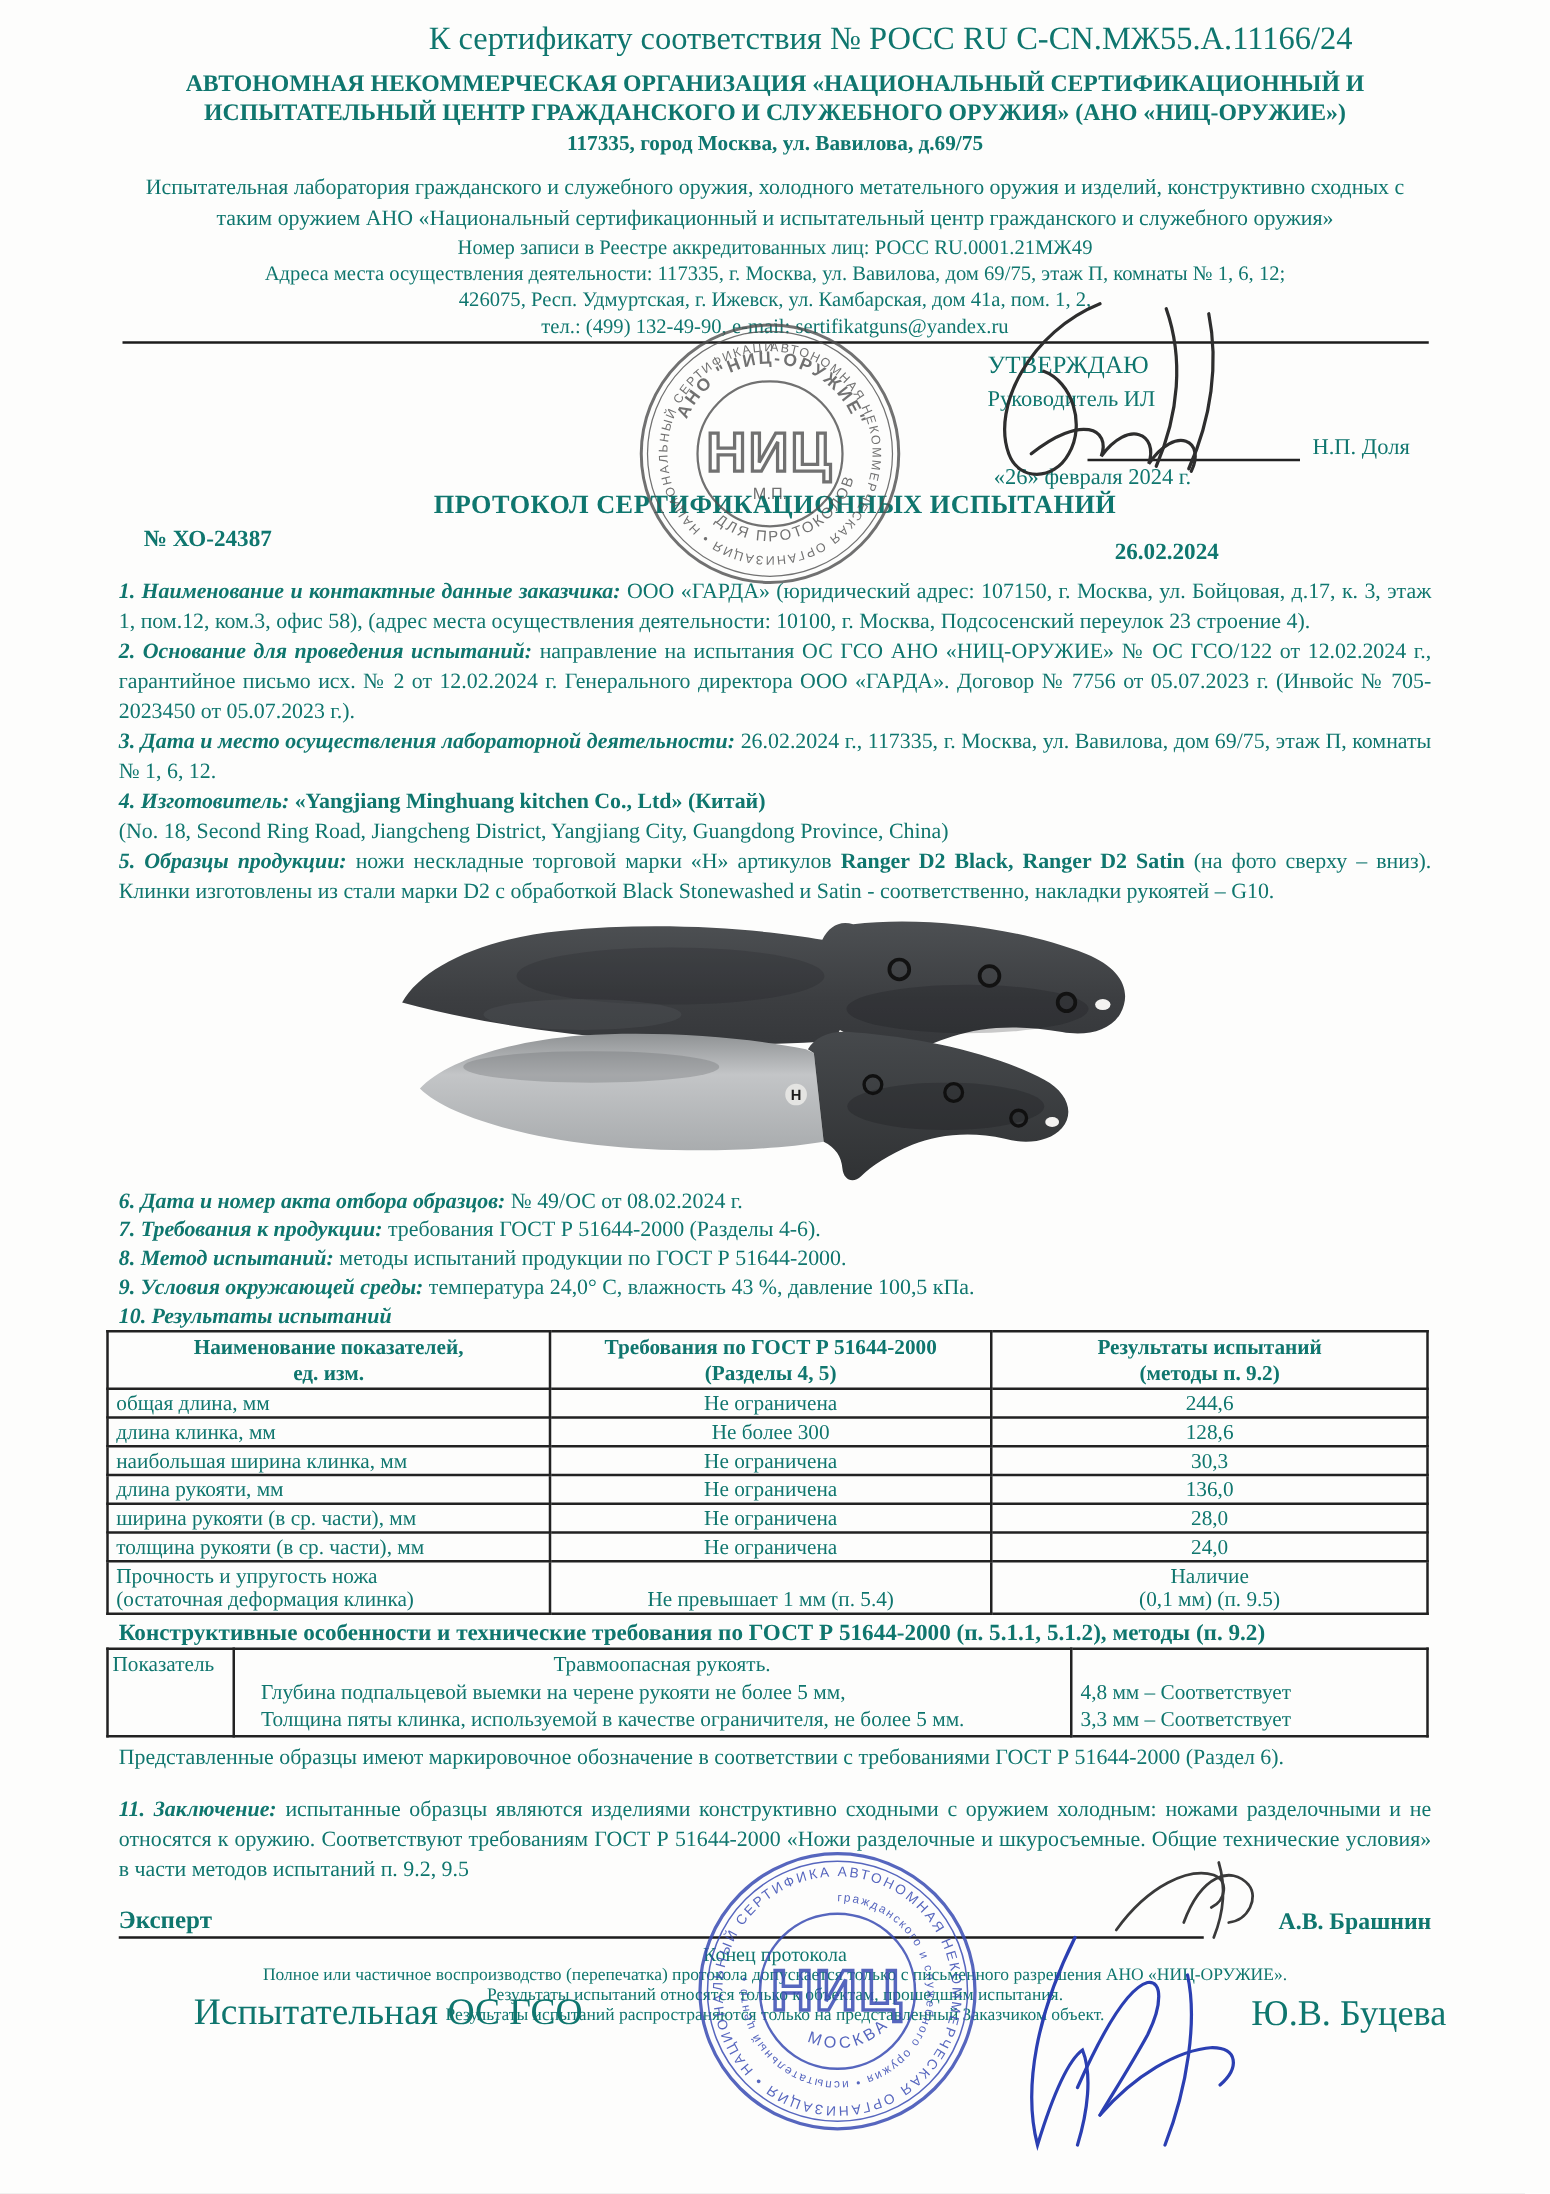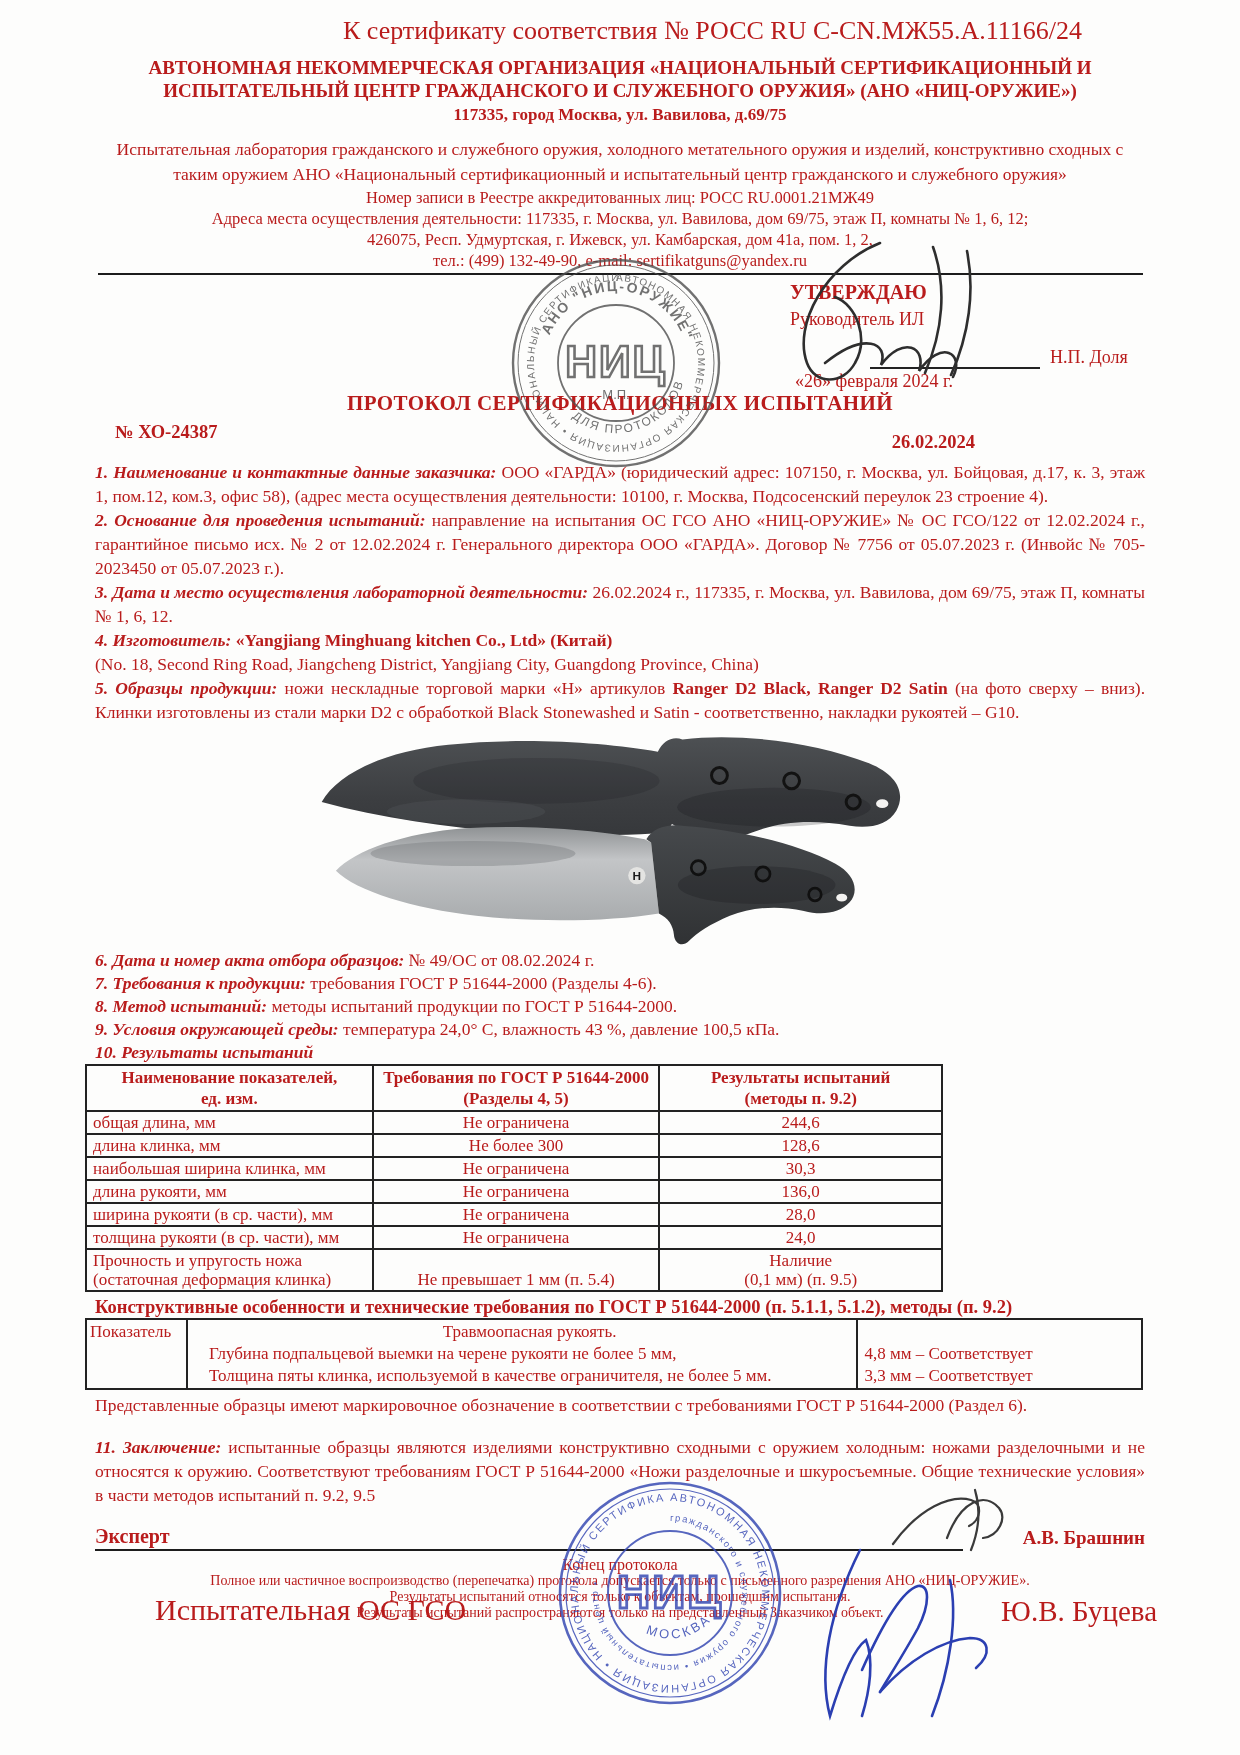--- a/index.html
+++ b/index.html
@@ -1,27 +1,27 @@
 <!DOCTYPE html>
 <html><head>
 <meta charset="utf-8">
 <style>
   html,body{margin:0;padding:0;background:#ddd;}
   .page{position:relative;width:1240px;height:1755px;margin:0 auto;background:#fdfdfc;
-        color:#b91c1c;font-family:"Liberation Serif","DejaVu Serif",serif;overflow:hidden;}
+        color:#0f766e;font-family:"Liberation Serif","DejaVu Serif",serif;overflow:hidden;}
   
   .cert{padding:16px 0 0 185px;text-align:center;font-size:26px;line-height:30px;}
   .org{margin:10px auto 0;width:1100px;text-align:center;font-weight:bold;font-size:19px;line-height:23px;}
   .orgaddr{margin-top:2px;text-align:center;font-size:17px;line-height:21px;font-weight:bold;}
   .lab{margin:12px auto 0;width:1030px;text-align:center;font-weight:normal;font-size:17.5px;line-height:25px;}
   .small-c{text-align:center;font-size:16.5px;line-height:21px;}
   .sep{width:1045px;margin:2px auto 0;border-top:2.5px solid #1c1c1c;}
   
   .approval{position:relative;height:115px;margin:0 95px;}
-  .approve-label{position:absolute;left:695px;top:6px;font-weight:bold;font-size:20px;}
+  .approve-label{position:absolute;left:695px;top:6px;font-weight:normal;font-size:20px;}
   .approver-role{position:absolute;left:695px;top:34px;font-size:18px;}
   .sig-underline{position:absolute;left:775px;top:92px;width:170px;border-top:2px solid #222;}
   .approver-name{position:absolute;left:955px;top:72px;font-size:18px;}
   .approve-date{position:absolute;left:700px;top:96px;font-size:18px;}
   .stamp-top{position:absolute;left:405px;top:-28px;z-index:6;}
   .sig-top{position:absolute;left:580px;top:-40px;z-index:7;}
   
   .ptitle{text-align:center;font-weight:bold;font-size:21px;line-height:26px;letter-spacing:.4px;}
   .numrow{position:relative;height:44px;margin:0 95px;}
   .pnum{position:absolute;left:20px;top:6px;font-weight:bold;font-size:18.5px;}
@@ -31,21 +31,21 @@
   .sec{margin:0;text-align:justify;line-height:24px;}
   .sec2{line-height:23px;}
   .bi{font-weight:bold;font-style:italic;}
   .b{font-weight:bold;}
   
   .knives{position:relative;height:225px;}
   .knife1{position:absolute;left:185px;top:4px;}
   .knife2{position:absolute;left:158px;top:98px;}
   
   table{border-collapse:collapse;}
-  .t1{width:858px;margin-left:-10px;table-layout:fixed;}
+  .t1{width:1058px;margin-left:-10px;table-layout:fixed;}
   .t1 th,.t1 td{border:2px solid #222;font-size:17px;padding:1px 6px;}
   .t1 th{font-weight:bold;line-height:21px;}
   .t1 td{line-height:19px;}
   .t1 .l{text-align:left;}
   .t1 .c{text-align:center;}
   .t1 .bot{vertical-align:bottom;}
   .col1{width:33.5%;}.col2{width:33.5%;}.col3{width:33%;}
   .h2line{margin-top:4px;font-weight:bold;font-size:18.5px;line-height:22px;}
   .t2{width:1058px;margin-left:-10px;table-layout:fixed;}
   .t2 td{border:2px solid #222;font-size:17px;line-height:22px;padding:1px 6px;}

